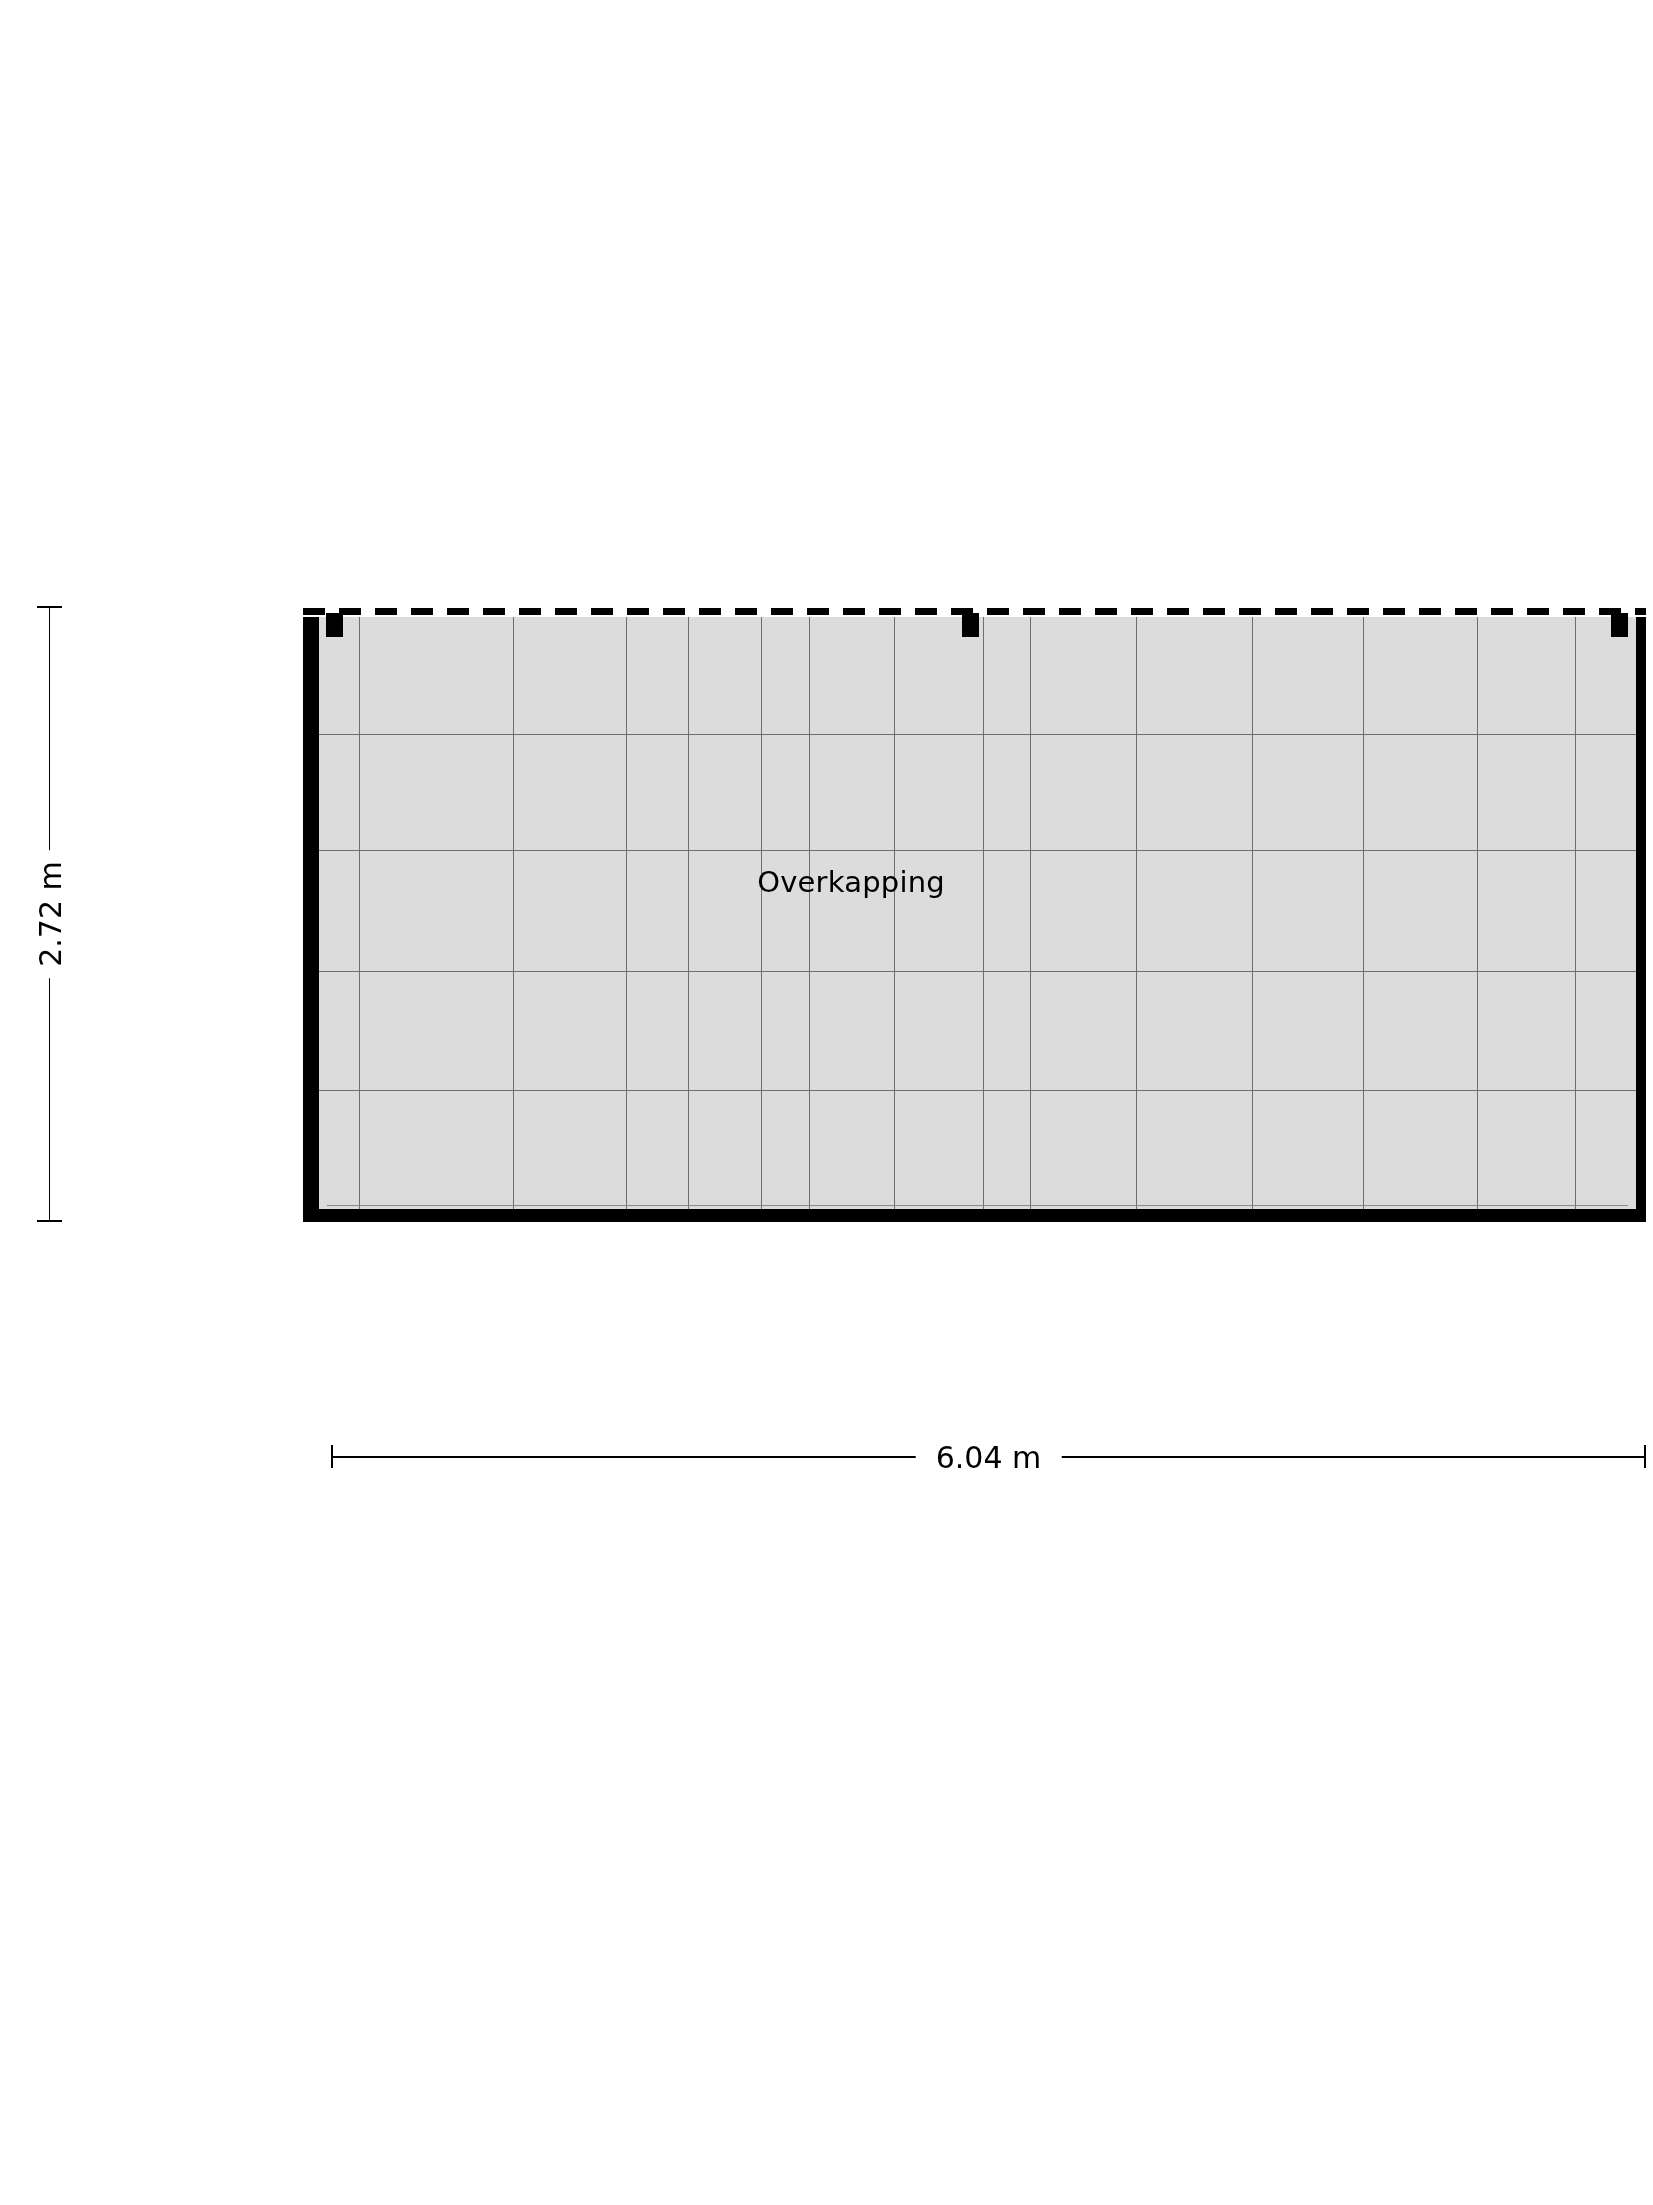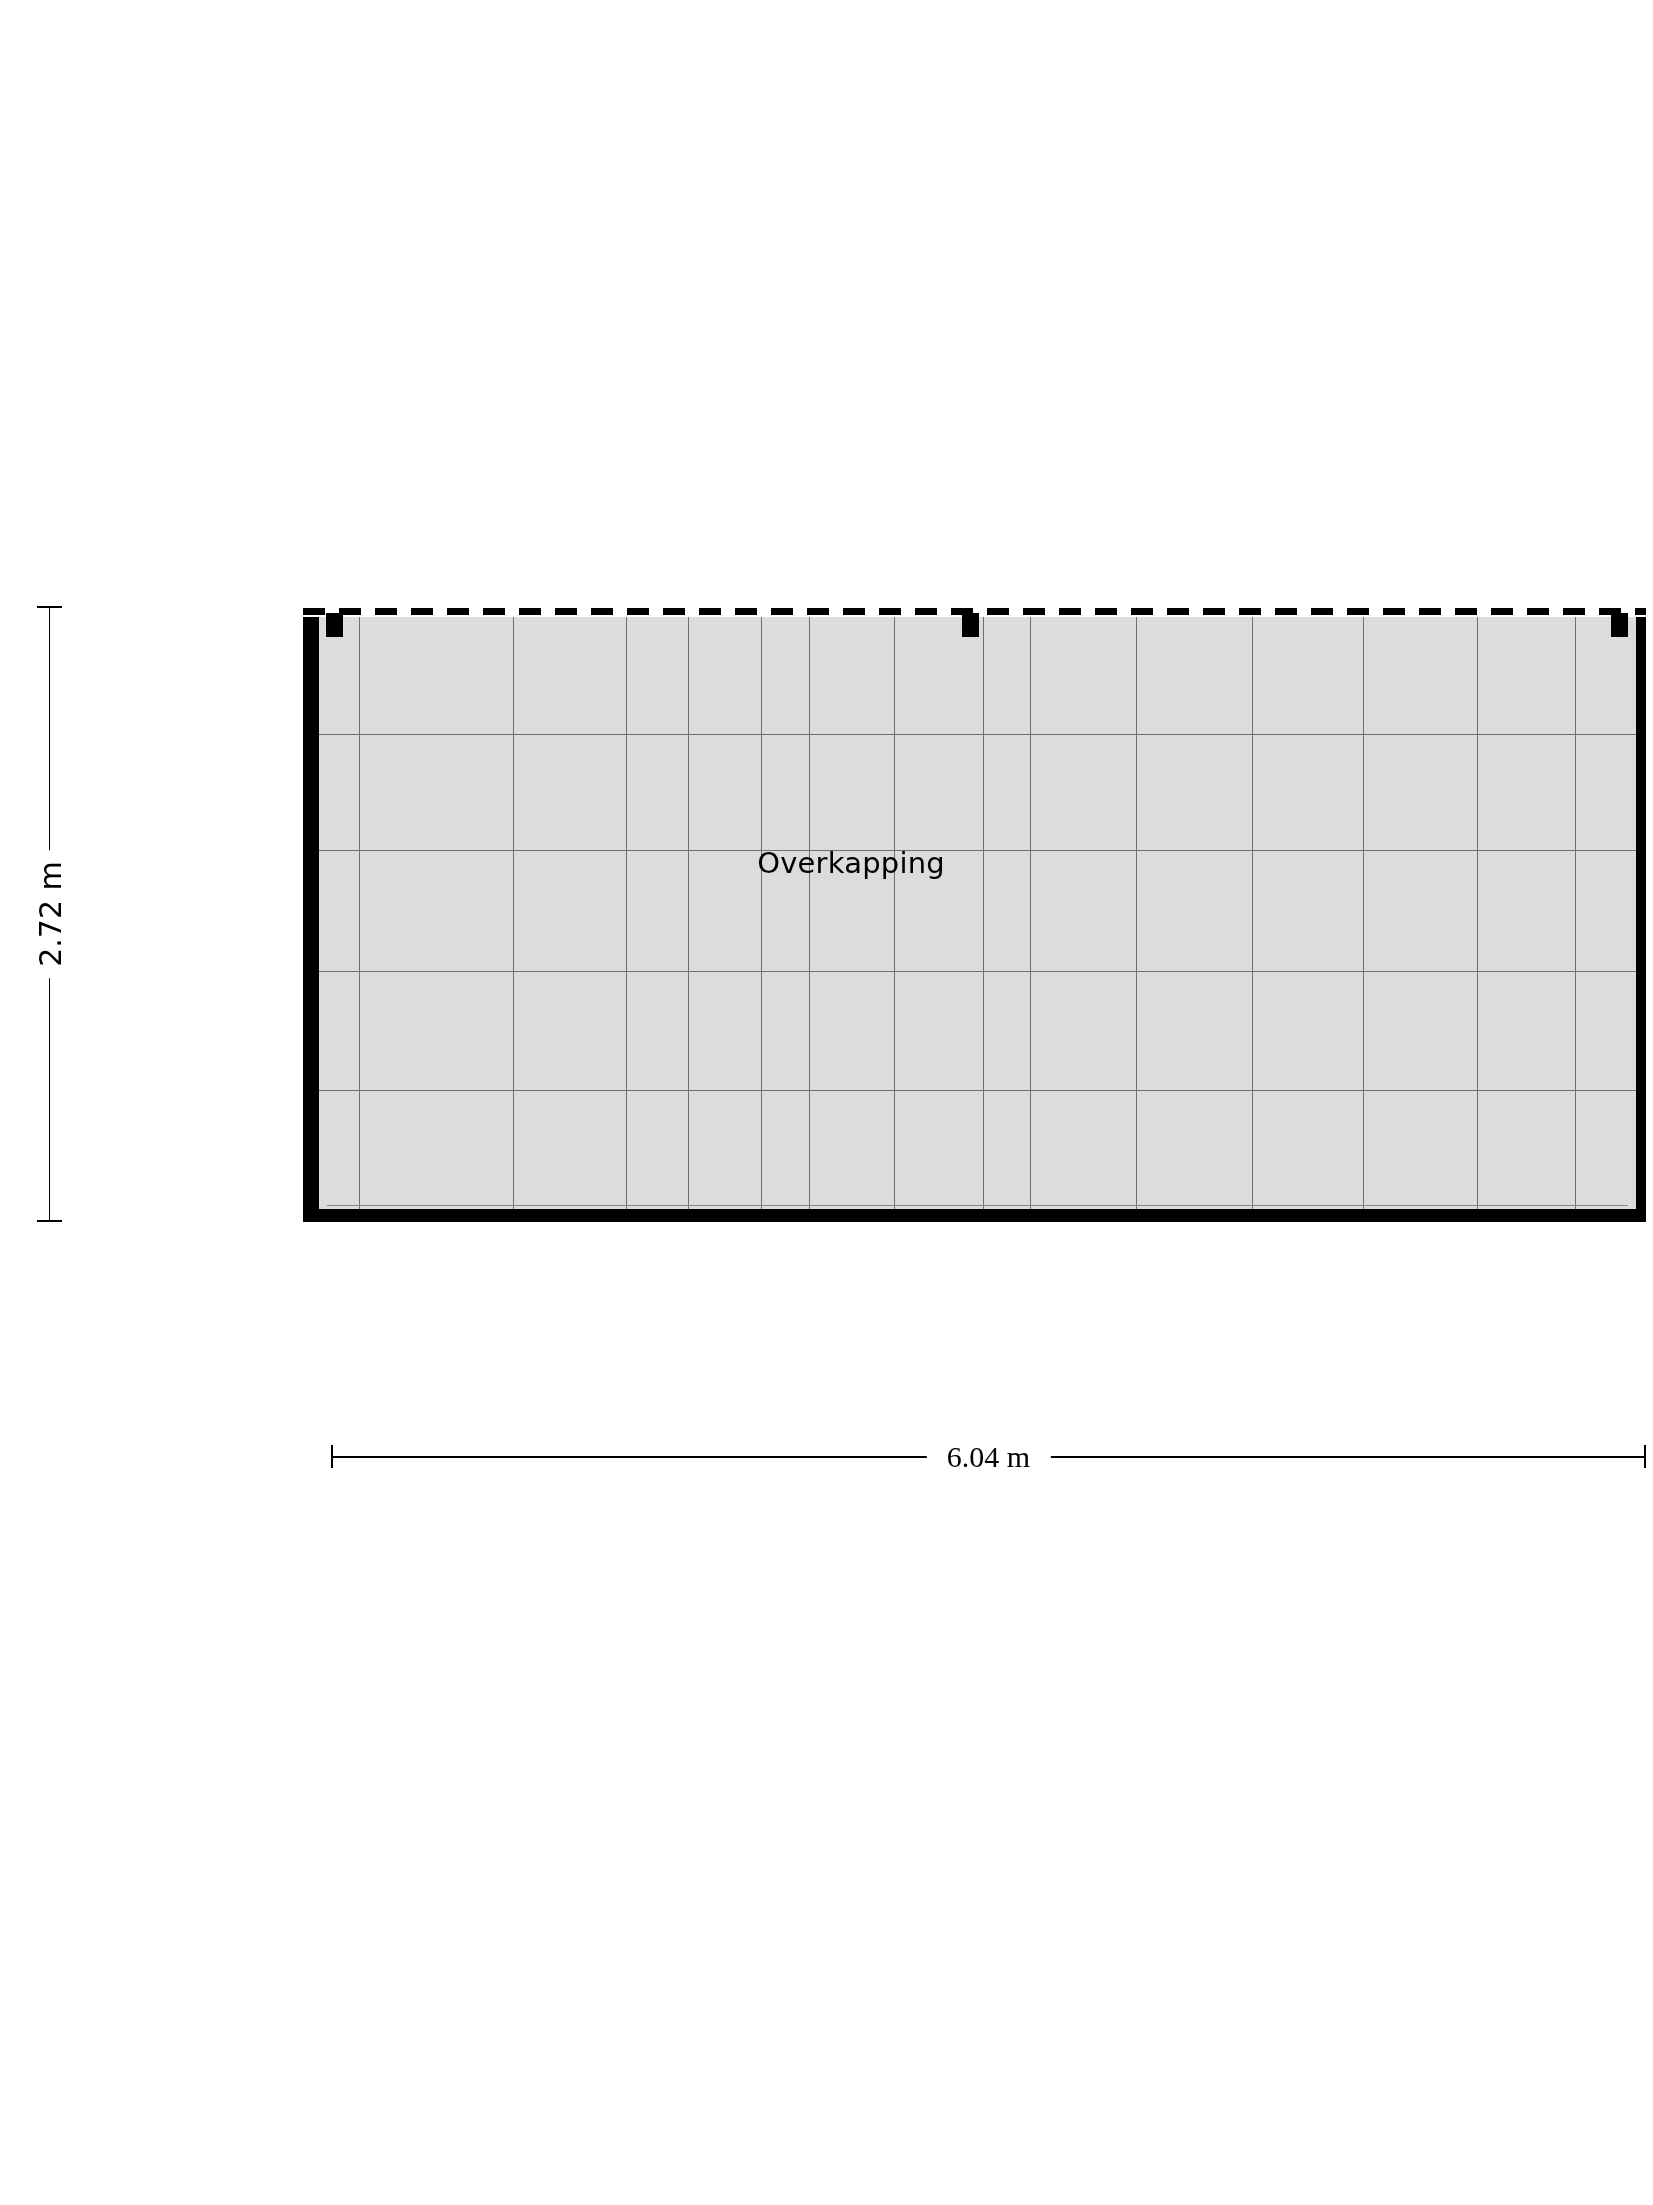--- a/index.html
+++ b/index.html
@@ -102,21 +102,21 @@
     position: absolute;
     background: #000000;
     width: 17.3px;
     height: 23.6px;
   }
 
   
   .room-label {
     position: absolute;
     left: 851px;
-    top: 863px;
+    top: 882px;
     transform: translate(-50%, -50%);
     font-size: 29px;
     letter-spacing: 0.2px;
     white-space: nowrap;
   }
 
   
   .dim-vert {
     position: absolute;
     left: 31.5px;
@@ -158,21 +158,20 @@
     display: block;
   }
 
   
   .dim-horiz {
     position: absolute;
     left: 331px;
     top: 1441px;
     width: 1315px;
     height: 31.5px;
-    font-family: Liberation Serif, serif;
   }
   .dim-horiz .line {
     position: absolute;
     left: 0;
     top: 15px;
     width: 1315px;
     height: 1.6px;
     background: #000000;
   }
   .dim-horiz .cap-left,

